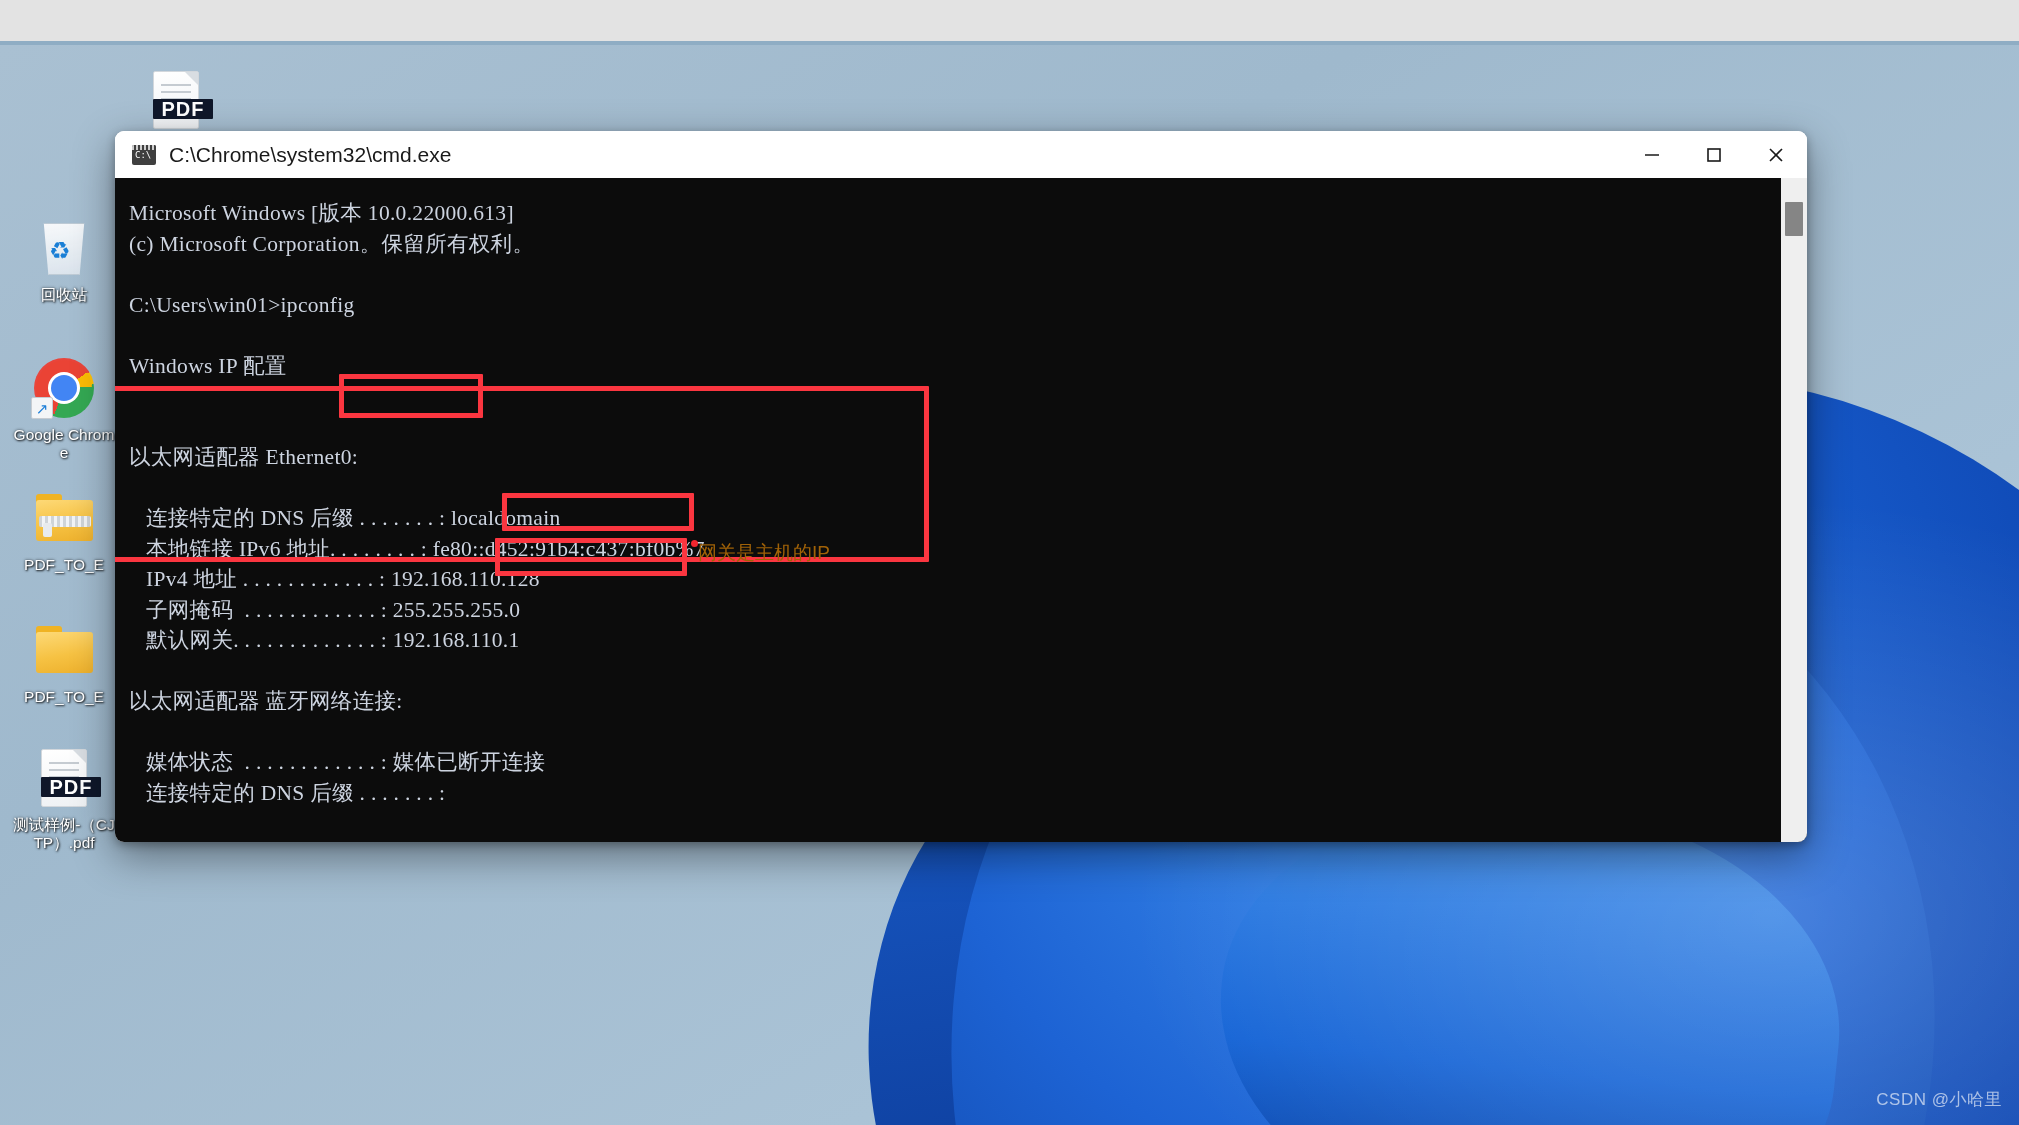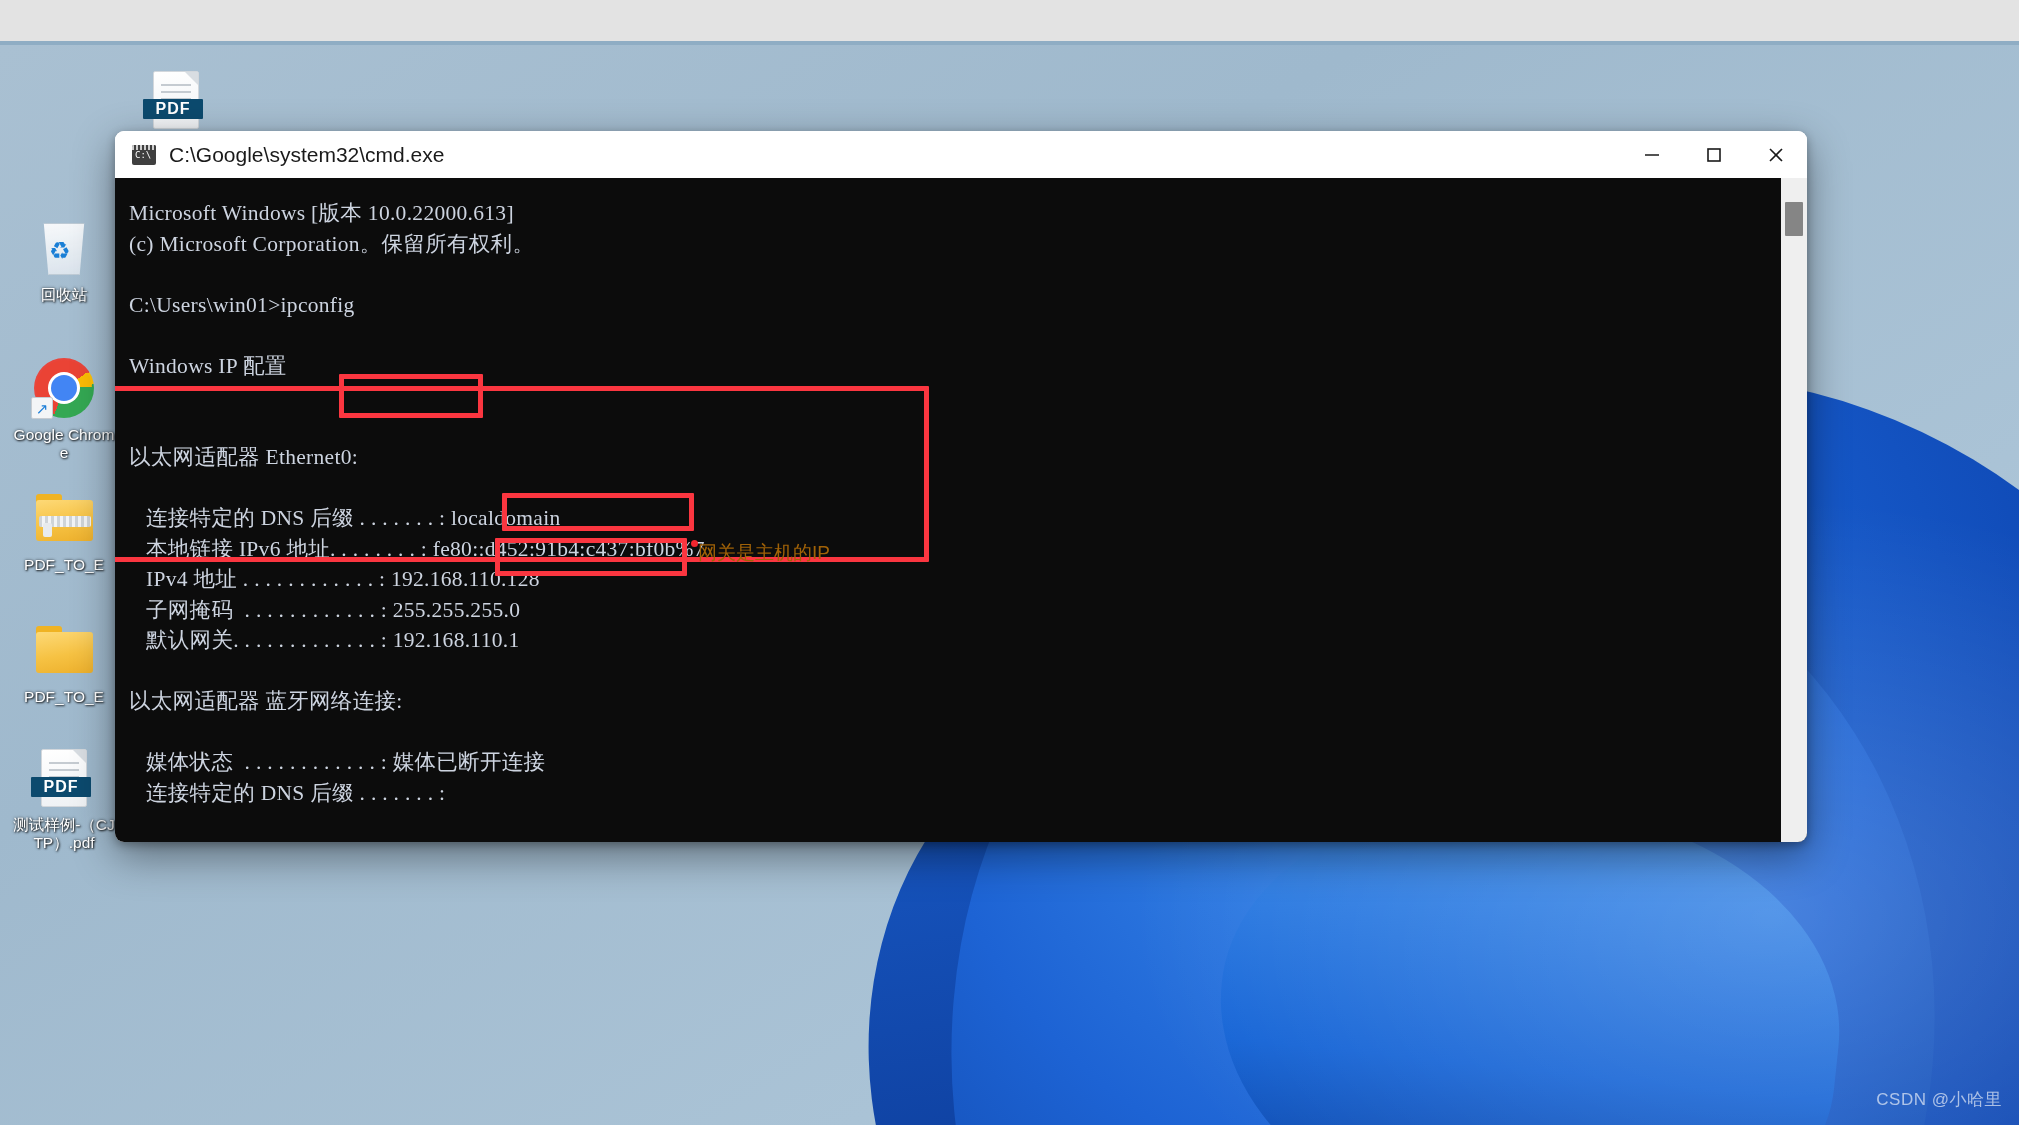--- a/index.html
+++ b/index.html
@@ -155,23 +155,23 @@
 
   
   .pdf-page {
     position: absolute; left: 10px; top: 4px; width: 46px; height: 58px;
     background: linear-gradient(170deg, #ffffff 0%, #eef1f4 100%);
     border: 1px solid #d2d7dc; border-radius: 2px;
   }
   .pdf-fold { position: absolute; right: 0; top: 0; width: 13px; height: 13px; background: #d8dde2; clip-path: polygon(0 0, 100% 100%, 100% 0); }
   .pdf-line { position: absolute; left: 7px; height: 2px; background: #c5cbd1; }
   .pdf-band {
-    position: absolute; left: 0; top: 32px; width: 60px; height: 20px;
-    background: #0c4a6e; border-radius: 1px;
-    color: #fff; font-size: 16px; font-weight: bold; letter-spacing: 1px;
+    position: absolute; left: 10px; top: 32px; width: 60px; height: 20px;
+    background: #0f172a; border-radius: 1px;
+    color: #fff; font-size: 20px; font-weight: bold; letter-spacing: 1px;
     display: flex; align-items: center; justify-content: center;
   }
 
   
   #cmdwin {
     position: absolute; left: 115px; top: 86px; width: 1692px; height: 711px;
     border-radius: 9px;
     background: #ffffff;
     box-shadow: 0 14px 42px rgba(0,0,0,0.42), 0 3px 10px rgba(0,0,0,0.3);
     overflow: hidden;
@@ -331,21 +331,21 @@
       <span class="pdf-band">PDF</span>
     </span>
     <span class="cap">测试样例-（CJTP）.pdf</span>
   </div>
 
   <div id="cmdwin">
     <div id="cmd-titlebar">
       <span id="cmd-icon">
           <span>C:\</span>
         </span>
-      <span id="cmd-title">C:\Google\system32\cmd.exe</span>
+      <span id="cmd-title">C:\Chrome\system32\cmd.exe</span>
       <span class="wbtn" id="btn-min">
         <svg width="18" height="18" viewBox="0 0 18 18">
             <line x1="2" y1="9" x2="16" y2="9" stroke="#1a1a1a" stroke-width="1.6"></line>
           </svg>
       </span>
       <span class="wbtn" id="btn-max">
         <svg width="18" height="18" viewBox="0 0 18 18">
             <rect x="3" y="3" width="12" height="12" fill="none" stroke="#1a1a1a" stroke-width="1.6"></rect>
           </svg>
       </span>

